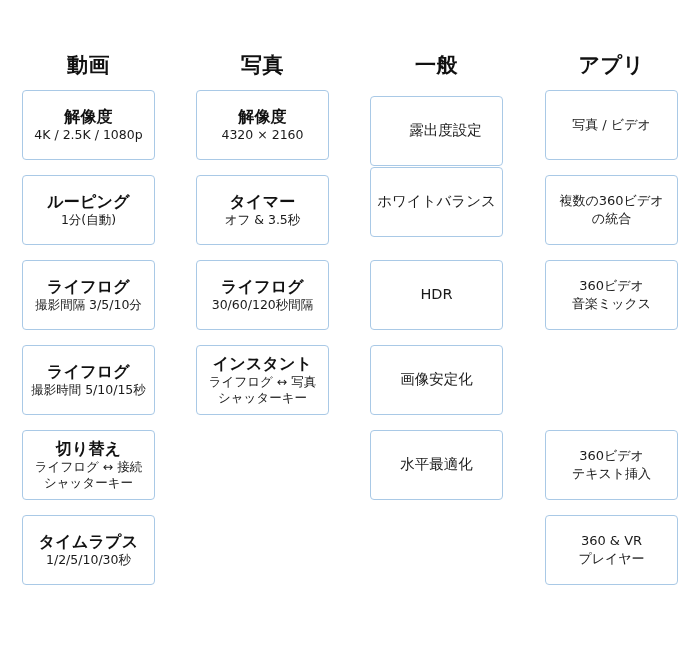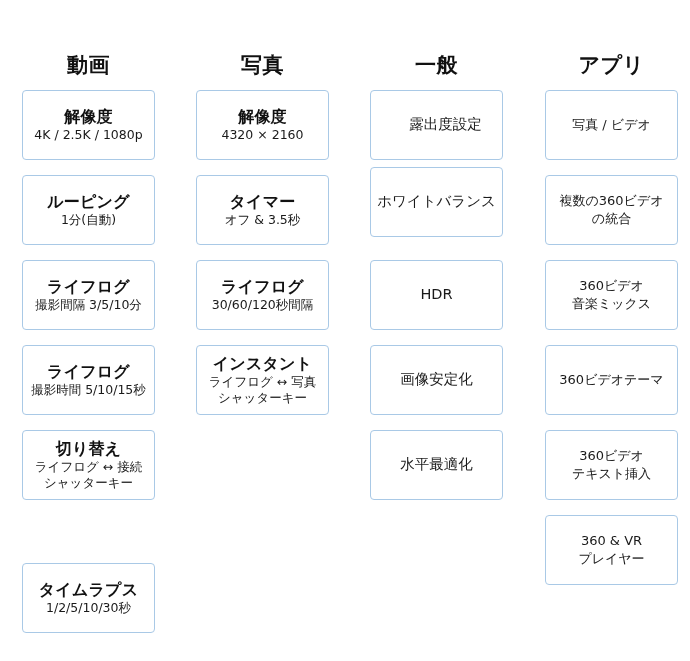--- a/index.html
+++ b/index.html
@@ -114,21 +114,21 @@
       </div>
       <div class="card" style="top: 345px;">
         <div class="title">ライフログ</div>
         <div class="sub">撮影時間 5/10/15秒</div>
       </div>
       <div class="card" style="top: 430px;">
         <div class="title">切り替え</div>
         <div class="sub">ライフログ ↔ 接続</div>
         <div class="sub">シャッターキー</div>
       </div>
-      <div class="card" style="top: 515px; margin-top: 48px;">
+      <div class="card" style="top: 515px;">
         <div class="title">タイムラプス</div>
         <div class="sub">1/2/5/10/30秒</div>
       </div>
     </div>
     <div class="column" id="col-1">
       <div class="col-head">写真</div>
       <div class="card" style="top: 90px;">
         <div class="title">解像度</div>
         <div class="sub">4320 × 2160</div>
       </div>
@@ -141,21 +141,21 @@
         <div class="sub">30/60/120秒間隔</div>
       </div>
       <div class="card" style="top: 345px;">
         <div class="title">インスタント</div>
         <div class="sub">ライフログ ↔ 写真</div>
         <div class="sub">シャッターキー</div>
       </div>
     </div>
     <div class="column" id="col-2">
       <div class="col-head">一般</div>
-      <div class="card plain" style="top: 90px; padding-left: 22px;">
+      <div class="card plain" style="top: 96px; padding-left: 22px;">
         <div class="label">露出度設定</div>
       </div>
       <div class="card plain" style="top: 167px;">
         <div class="label">ホワイトバランス</div>
       </div>
       <div class="card plain" style="top: 260px;">
         <div class="label">HDR</div>
       </div>
       <div class="card plain" style="top: 430px;">
         <div class="label">水平最適化</div>
@@ -170,23 +170,20 @@
         <div class="label">写真 / ビデオ</div>
       </div>
       <div class="card plain small" style="top: 175px;">
         <div class="label">複数の360ビデオ</div>
         <div class="label">の統合</div>
       </div>
       <div class="card plain small" style="top: 260px;">
         <div class="label">360ビデオ</div>
         <div class="label">音楽ミックス</div>
       </div>
-      <div class="card plain small" style="top: 345px;">
-        <div class="label">360ビデオテーマ</div>
-      </div>
       <div class="card plain small" style="top: 430px;">
         <div class="label">360ビデオ</div>
         <div class="label">テキスト挿入</div>
       </div>
       <div class="card plain small" style="top: 515px;">
         <div class="label">360 &amp; VR</div>
         <div class="label">プレイヤー</div>
       </div>
     </div>
   </div>

